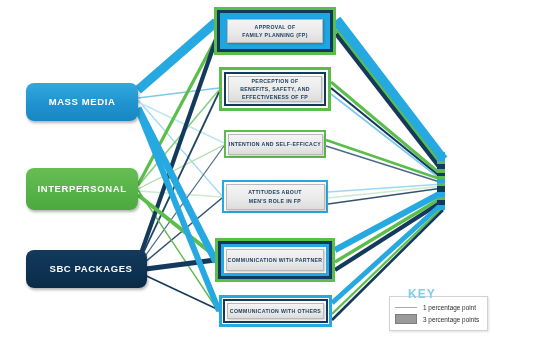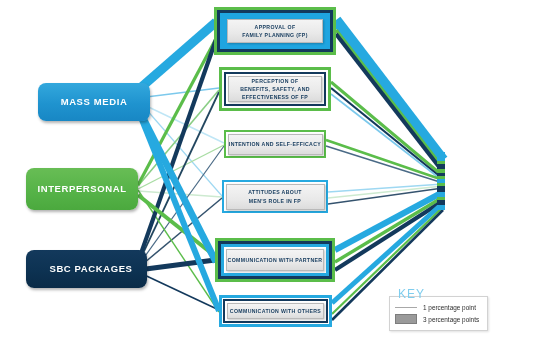--- a/index.html
+++ b/index.html
@@ -41,21 +41,20 @@
     letter-spacing: 0.6px;
     line-height: 1.25;
     box-shadow: 1px 2px 3px rgba(0,0,0,0.30);
   }
   .src-label { display: block; }
 
   #src-mass-media {
     left: 26px; top: 83px; width: 112px; height: 38px;
     font-size: 9.5px;
     background: linear-gradient(180deg, #33a8dd 0%, #1f93cf 55%, #1887c4 100%);
-    margin-left: 12px;
   }
   #src-interpersonal {
     left: 26px; top: 168px; width: 112px; height: 42px;
     font-size: 9.5px;
     background: linear-gradient(180deg, #68bd55 0%, #56b348 55%, #4ba93e 100%);
   }
   #src-sbc {
     left: 26px; top: 250px; width: 112px; height: 38px;
     font-size: 9.5px;
     background: linear-gradient(180deg, #13395c 0%, #0d3252 55%, #0a2b47 100%);
@@ -198,24 +197,24 @@
     z-index: 4;
     width: 99px;
     background: #ffffff;
     border: 1px solid #d2d2d2;
     box-shadow: 1px 1px 2px rgba(0,0,0,0.12);
     padding: 4px 5px 5px 5px;
     box-sizing: border-box;
   }
   #legend-title {
     position: absolute;
-    left: 398px; top: 288px;
+    left: 408px; top: 288px;
     z-index: 5;
     color: #7fcdee;
-    font-weight: normal;
+    font-weight: bold;
     font-size: 12px;
     letter-spacing: 1px;
     line-height: 1;
   }
   .legend-row {
     display: flex;
     align-items: center;
     height: 12px;
   }
   .legend-swatch-thin {

